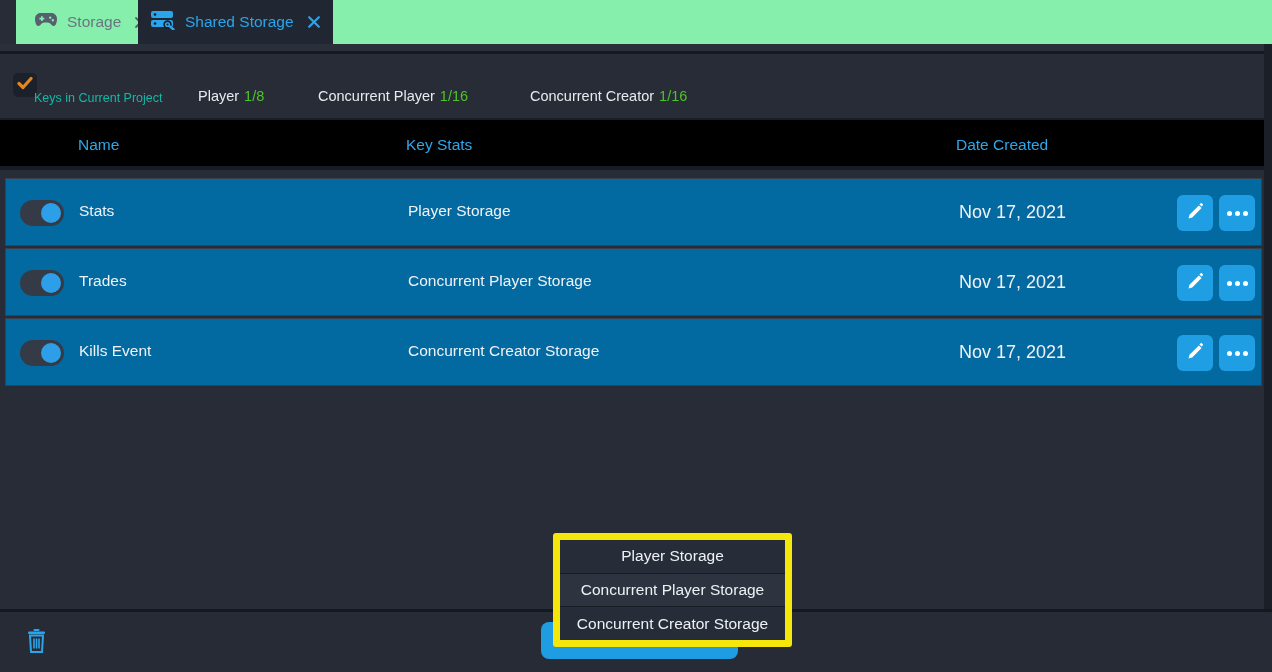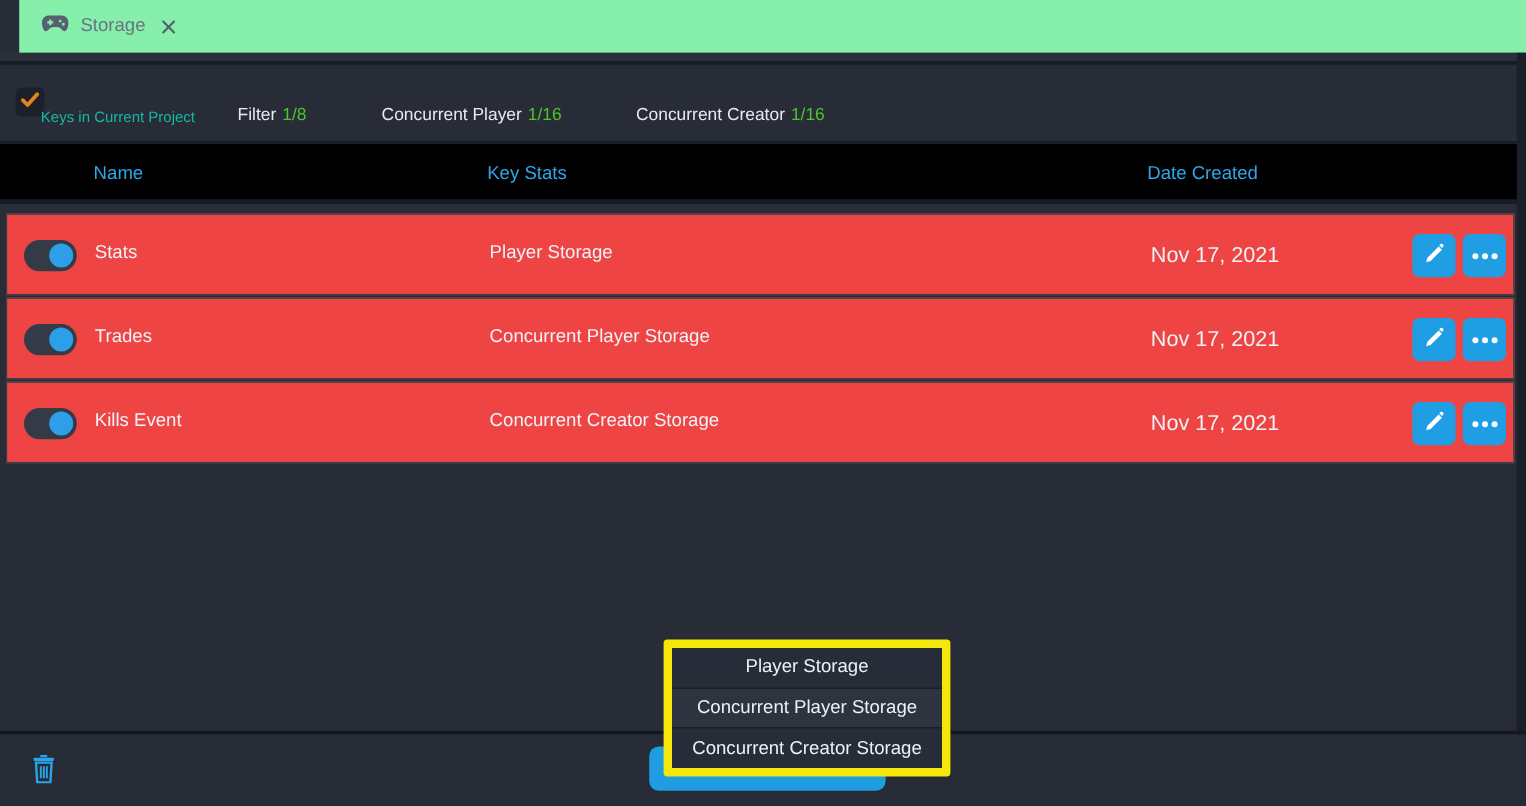--- a/index.html
+++ b/index.html
@@ -29,21 +29,21 @@
   .quota .val { color:#4fc32a; margin-left:5px; }
   .q0 { left:198px; } .q1 { left:318px; } .q2 { left:530px; }
   .filterbox { position:absolute; left:876px; top:12px; width:382px; height:40px; background:#1b202b; border-radius:4px; display:flex; align-items:center; padding:0 11px; gap:8px; }
   .filterbox input { flex:1; background:transparent; border:none; outline:none; color:#c9cfd8; font-size:15px; font-family:"Liberation Sans", sans-serif; }
   .filterbox input::placeholder { color:#5d6672; }
   
   .table-header { position:absolute; left:0; top:118px; width:1272px; height:52px; background:#000000; border-top:2px solid #1a1e28; border-bottom:4px solid #171b24; }
   .th { position:absolute; top:16px; font-size:15.5px; color:#2fa7ea; }
   .th-name { left:78px; } .th-key { left:406px; } .th-date { left:956px; }
   
-  .row { position:absolute; left:5px; width:1257px; height:68px; background:#ef4444; border:1px solid #39404d; }
+  .row { position:absolute; left:5px; width:1257px; height:68px; background:#0369a1; border:1px solid #39404d; }
   .row.r0 { top:178px; } .row.r1 { top:248px; } .row.r2 { top:318px; }
   .toggle { position:absolute; left:14px; top:21px; width:44px; height:26px; border-radius:13px; background:#353b46; cursor:pointer; }
   .toggle .knob { position:absolute; right:3px; top:3px; width:20px; height:20px; border-radius:50%; background:#2d9fe8; }
   .cell-name { position:absolute; left:73px; top:23px; font-size:15.5px; color:#f0f2f5; }
   .cell-key  { position:absolute; left:402px; top:23px; font-size:15.5px; color:#f0f2f5; }
   .cell-date { position:absolute; left:953px; top:23px; font-size:18px; color:#f0f2f5;text-align:right; }
   .sq-btn { position:absolute; top:16px; width:36px; height:36px; border-radius:6px; background:#209ee3; border:none; display:flex; align-items:center; justify-content:center; cursor:pointer; }
   .btn-edit { right:48px; } .btn-more { right:6px; }
   .dots { display:flex; gap:3px; }
   .dots i { width:5px; height:5px; border-radius:50%; background:#fff; }
@@ -70,34 +70,53 @@
           <path fill="#57606e" d="M6.5 1h11c3 0 5.5 2.5 5.5 5.8 0 3-1 7.2-3.2 7.2-1.6 0-2.4-1.6-3.6-2.6-.8-.7-2-1-4.2-1s-3.4.3-4.2 1c-1.2 1-2 2.6-3.6 2.6C2 14 1 9.8 1 6.8 1 3.5 3.5 1 6.5 1zm.5 3.2v1.6H5.4v1.7H7v1.6h1.7V7.5h1.6V5.8H8.7V4.2H7zm9.2.2a1.2 1.2 0 100 2.4 1.2 1.2 0 000-2.4zm2.6 2.6a1.2 1.2 0 100 2.4 1.2 1.2 0 000-2.4z"></path>
         </svg>
     </span>
     <span class="tab-label">Storage</span>
     <span class="tab-close">
       <svg width="13" height="13" viewBox="0 0 13 13">
           <path stroke="#57606e" stroke-width="1.8" stroke-linecap="round" d="M2 2l9 9M11 2l-9 9"></path>
         </svg>
     </span>
   </div>
+  <div class="tab active">
+    <span>
+      <svg width="26" height="20" viewBox="0 0 26 20">
+        <rect x="1" y="1" width="22" height="7" rx="2" fill="#2aa5ec"></rect>
+        <rect x="1" y="10" width="22" height="7" rx="2" fill="#2aa5ec"></rect>
+        <circle cx="5" cy="4.5" r="1.3" fill="#171b25"></circle>
+        <circle cx="5" cy="13.5" r="1.3" fill="#171b25"></circle>
+        <circle cx="17.5" cy="14.5" r="3.4" fill="#2aa5ec" stroke="#171b25" stroke-width="1.6"></circle>
+        <circle cx="17.5" cy="14.5" r="1" fill="#171b25"></circle>
+        <path d="M20 16.5l3.5 3" stroke="#2aa5ec" stroke-width="2.4" stroke-linecap="round"></path>
+      </svg>
+    </span>
+    <span class="tab-label">Shared Storage</span>
+    <span class="tab-close">
+      <svg width="14" height="14" viewBox="0 0 13 13">
+          <path stroke="#2aa5ec" stroke-width="2" stroke-linecap="round" d="M2 2l9 9M11 2l-9 9"></path>
+        </svg>
+    </span>
+  </div>
 </div>
 <div class="topstrip"></div>
 <div class="topline"></div>
 
 <div class="header-section">
   <div class="checkbox">
     <span>
       <svg width="16" height="14" viewBox="0 0 16 14">
           <path d="M2 7.5l4 4L14 2.5" fill="none" stroke="#e2861d" stroke-width="3.2" stroke-linecap="round" stroke-linejoin="round"></path>
         </svg>
     </span>
   </div>
   <div class="hdr-sublabel">Keys in Current Project</div>
-  <div class="quota q0"><span>Filter</span><span class="val">1/8</span></div>
+  <div class="quota q0"><span>Player</span><span class="val">1/8</span></div>
   <div class="quota q1"><span>Concurrent Player</span><span class="val">1/16</span></div>
   <div class="quota q2"><span>Concurrent Creator</span><span class="val">1/16</span></div>
 </div>
 
 <div class="table-header">
   <span class="th th-name">Name</span>
   <span class="th th-key">Key Stats</span>
   <span class="th th-date">Date Created</span>
 </div>
 

